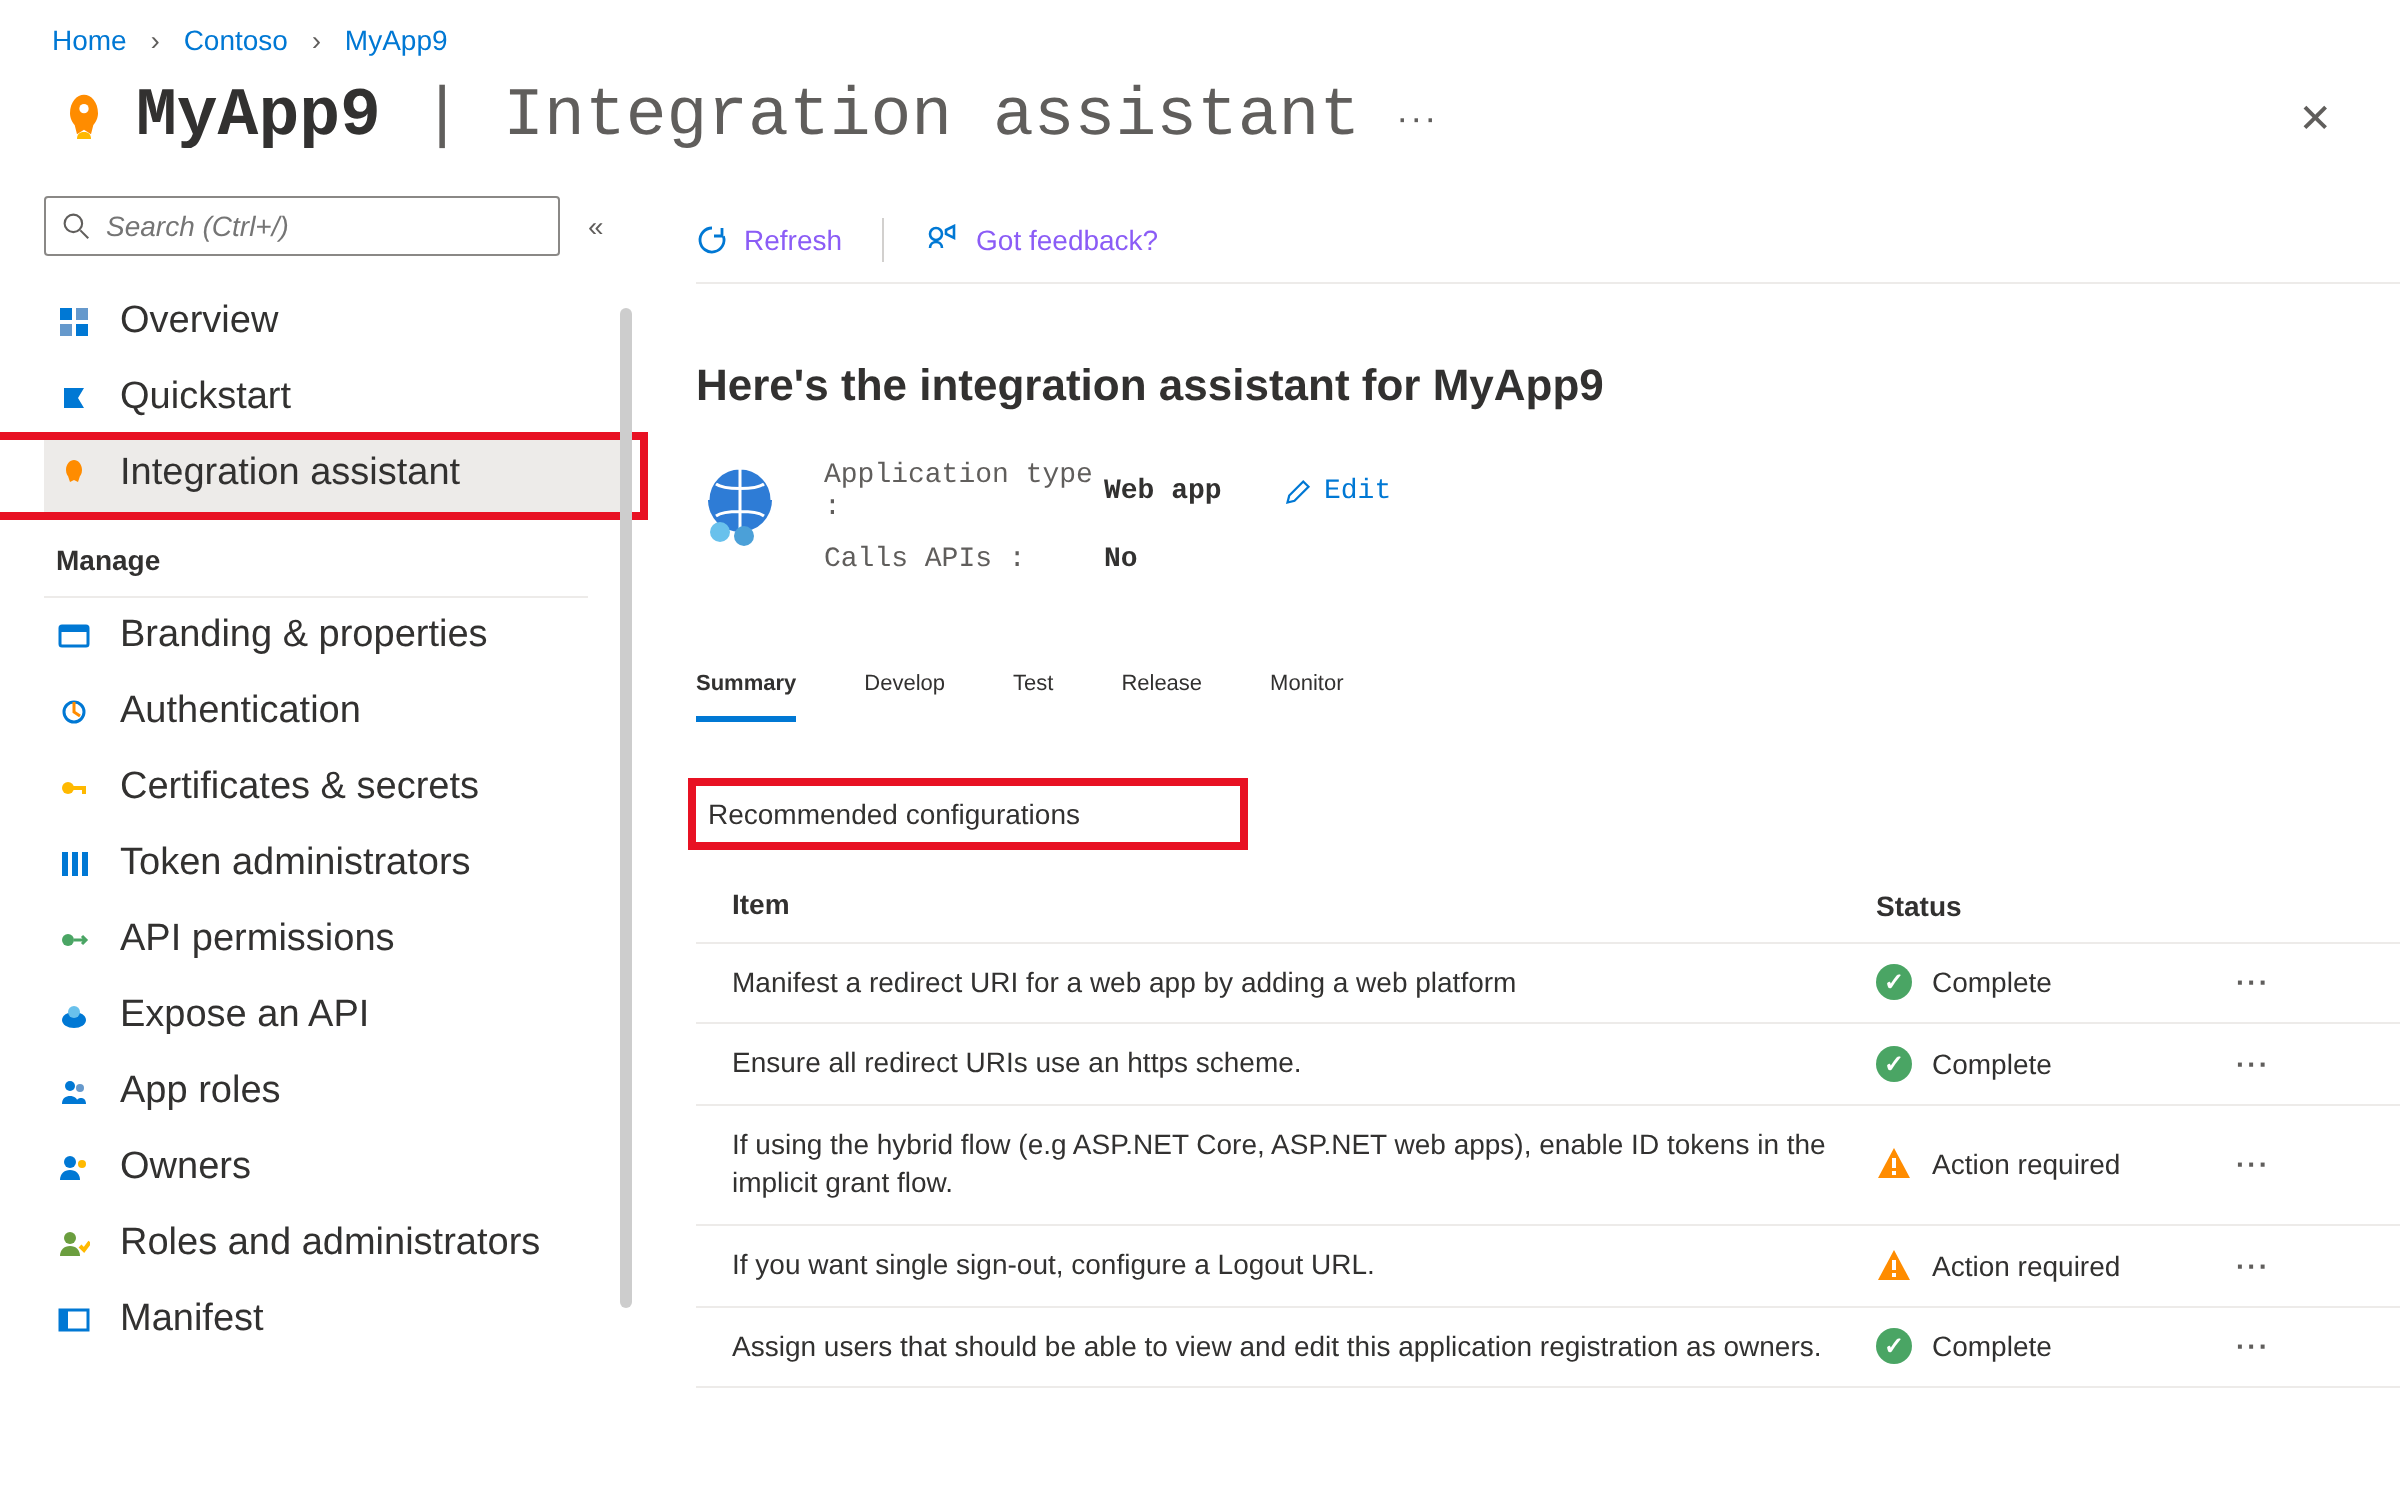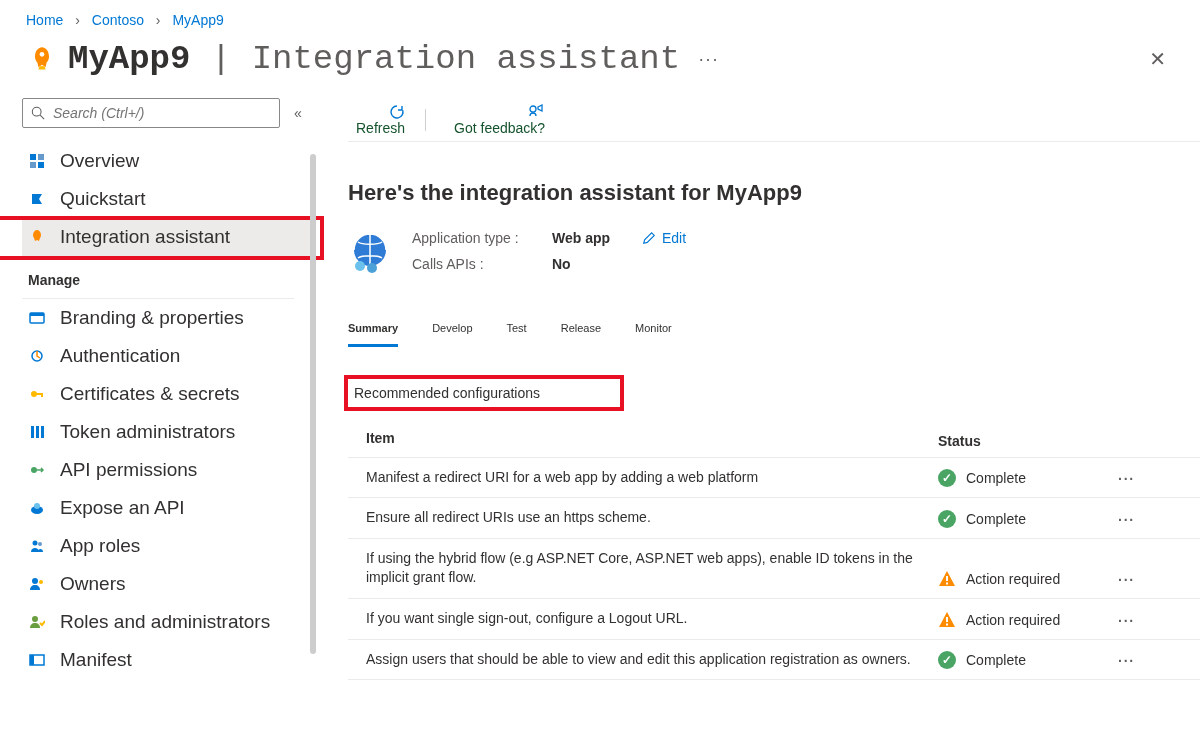--- a/index.html
+++ b/index.html
@@ -22,37 +22,37 @@
 .collapse { margin-left: 14px; color: #605e5c; font-size: 14px; cursor: pointer; }
 .nav-item { display: flex; align-items: center; height: 38px; padding-left: 6px; cursor: pointer; font-size: 19px; color: #323130; position: relative; }
 .nav-item.selected { background: #edebe9; }
 .nav-item .icon { width: 18px; height: 18px; margin-right: 14px; display: flex; align-items: center; justify-content: center; flex-shrink: 0; }
 .nav-section { font-weight: 600; padding: 16px 0 10px 6px; font-size: 14px; }
 .nav-section.bordered { border-bottom: 1px solid #edebe9; margin-right: 16px; }
 .highlight-box { border: 4px solid #e81123; position: absolute; pointer-events: none; }
 .scrollbar { position: absolute; right: -6px; top: 56px; width: 6px; height: 500px; background: #cdcdcd; border-radius: 3px; }
 .main { flex: 1; padding: 0 0 0 38px; position: relative; overflow: hidden; }
 .toolbar { display: flex; align-items: center; height: 44px; border-bottom: 1px solid #edebe9; margin-right: 0; }
-.toolbar .tbtn { display: flex; align-items: flex-end; margin-right: 20px; cursor: pointer; color: #14532d; flex-direction: column; }
+.toolbar .tbtn { display: flex; align-items: flex-start; margin-right: 20px; cursor: pointer; color: #8b5cf6; }
 .toolbar .tbtn span.label { margin-left: 8px; }
 .toolbar .divider { width: 1px; height: 22px; background: #d2d0ce; margin-right: 20px; }
 h2.heading { font-size: 22px; font-weight: 600; margin-top: 38px; margin-bottom: 24px; }
-.appinfo { display: flex; align-items: flex-start; }
+.appinfo { display: flex; align-items: flex-start; font-family: Liberation Mono, monospace; }
 .appinfo .globe { width: 44px; height: 44px; margin-right: 20px; }
 .appinfo .grid { display: grid; grid-template-columns: 140px 90px 80px; row-gap: 10px; align-items: center; font-size: 14px; }
 .appinfo .label { color: #605e5c; }
 .appinfo .bold { font-weight: 600; }
 .appinfo .edit { color: #0078d4; cursor: pointer; display: flex; align-items: center; }
 .tabs { display: flex; gap: 34px; margin-top: 48px; border-bottom: none; }
 .tab { padding-bottom: 10px; font-size: 11px; color: #323130; cursor: pointer; border-bottom: 3px solid transparent; }
 .tab.active { font-weight: 600; border-bottom: 3px solid #0078d4; }
 .section-title-wrap { margin-top: 34px; display: inline-block; padding: 4px 12px 4px 6px; }
 .section-title { font-size: 14px; font-weight: 400; }
 .table { margin-top: 14px; }
-.thead, .trow { display: flex; align-items: flex-end; padding: 10px 0; }
+.thead, .trow { display: flex; align-items: center; padding: 10px 0; }
 .thead { font-weight: 600; border-bottom: 1px solid #edebe9; padding-bottom: 8px; }
 .trow { border-bottom: 1px solid #edebe9; }
 .col-item { width: 590px; padding-right: 20px; padding-left: 18px; line-height: 1.4; }
 .col-status { width: 180px; display: flex; align-items: center; gap: 10px; }
 .col-more { width: 40px; color: #605e5c; font-weight: bold; letter-spacing: 1px; cursor: pointer; }
 .status-icon { width: 18px; height: 18px; border-radius: 50%; display: flex; align-items: center; justify-content: center; flex-shrink: 0; font-size: 12px; font-weight: bold; color: #fff; }
 .status-icon.ok { background: #4aa564; }
 .status-icon.warn { background: none; }
 </style>
 </head>

